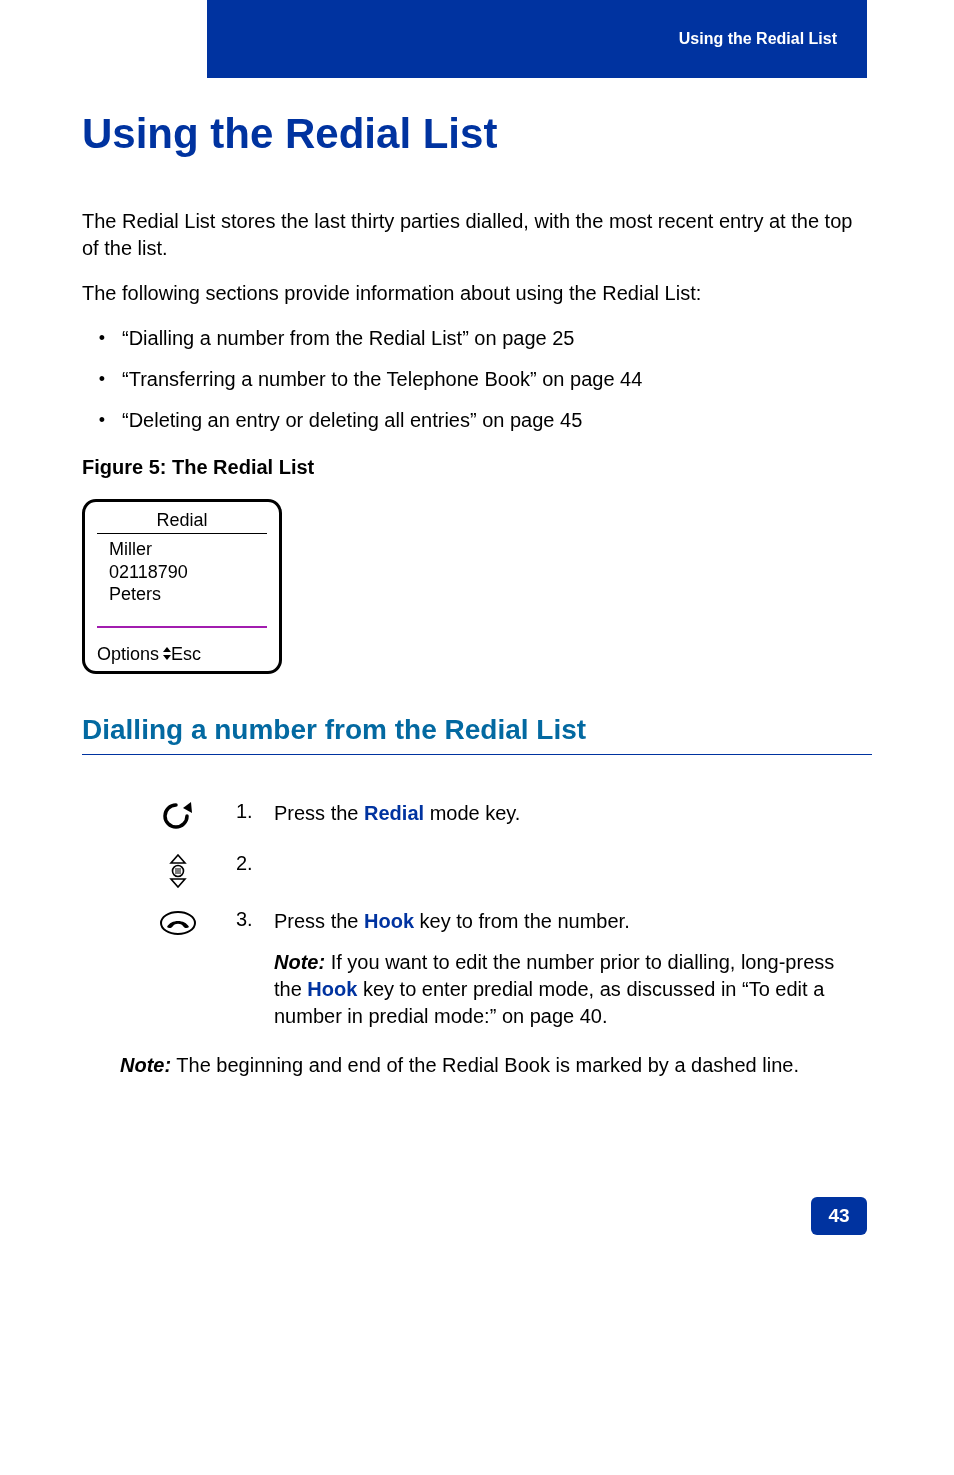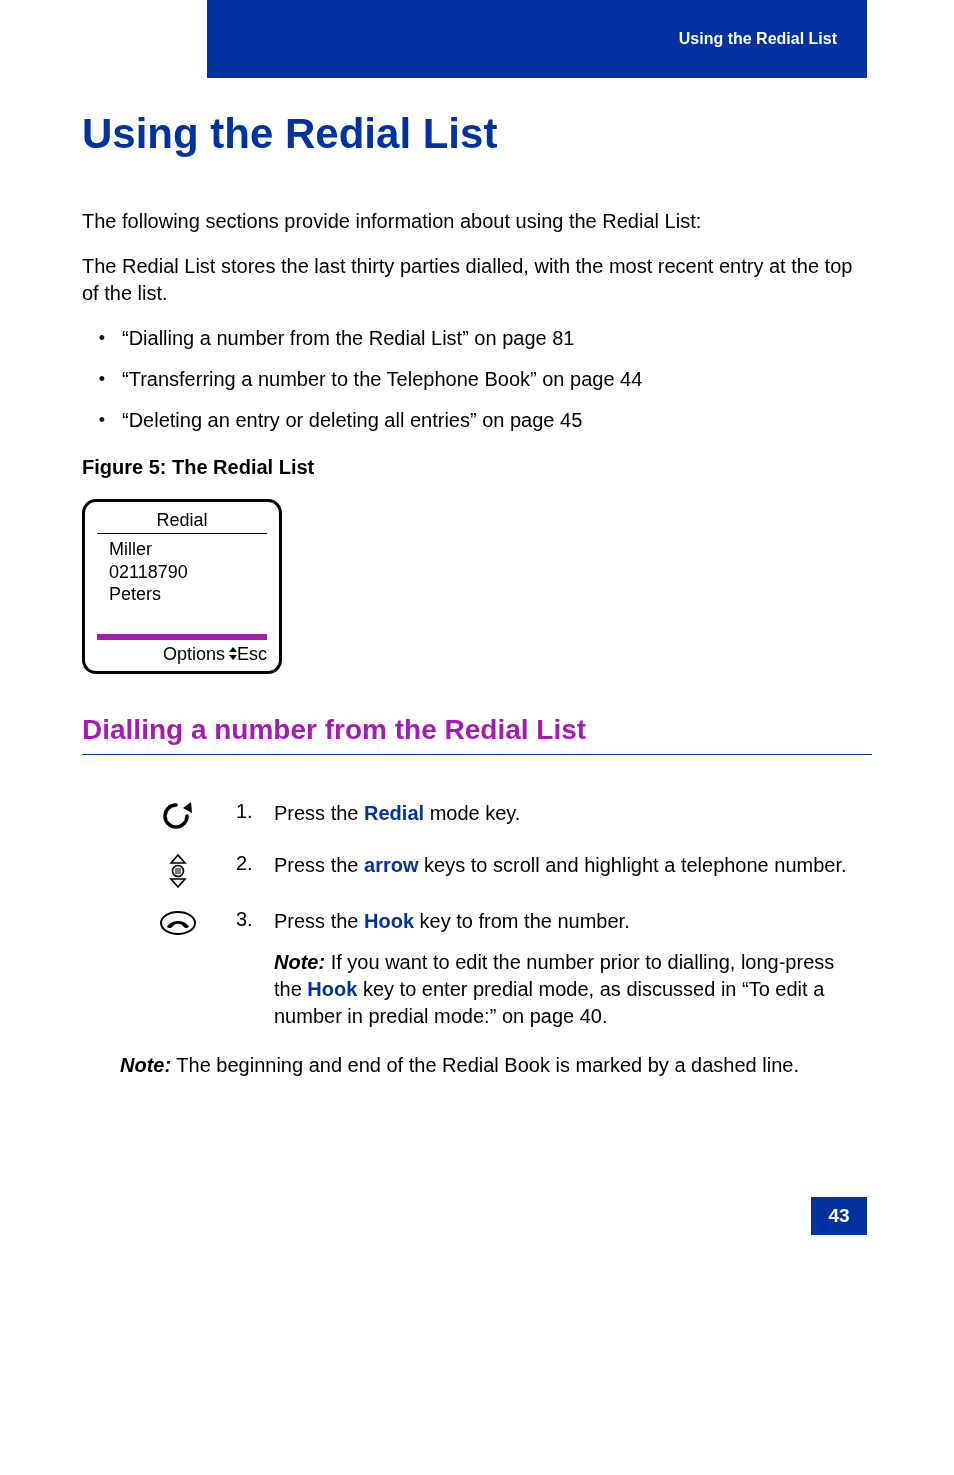--- a/index.html
+++ b/index.html
@@ -85,30 +85,30 @@
     border-bottom: 1px solid #000;
     padding-bottom: 2px;
     margin-bottom: 4px;
   }
   .ps-body {
     flex: 1;
     margin-left: 12px;
   }
   .ps-line { line-height: 1.25; }
   .ps-footer-row {
-    border-top: 6px solid #a21caf;
-    display: flex;
-    justify-content: flex-end;
-    padding-top: 4px;
+    border-top: 2px solid #a21caf;
+    display: flex;
+    justify-content: flex-start;
+    padding-top: 16px;
   }
   .ps-opt-wrap { display: inline-flex; align-items: center; gap: 4px; }
   .updown-glyph { font-size: 13px; line-height: 1; }
   
   h2.section-title {
-    color: #a21caf;
+    color: #0369a1;
     font-size: 28px;
     font-weight: bold;
     border-bottom: 1.5px solid #0033a0;
     padding-bottom: 8px;
     margin-bottom: 45px;
   }
   
   .steps {
     margin-left: 38px;
     margin-right: 8px;
@@ -149,42 +149,43 @@
     right: 87px;
     width: 56px;
     height: 38px;
     background: #0033a0;
     color: #fff;
     font-size: 19px;
     font-weight: bold;
     display: flex;
     align-items: center;
     justify-content: center;
+    border-radius: 6px;
   }
 </style>
 </head>
 <body>
 
 <div class="page">
 
   <div class="top-blue-bar">
     <span class="breadcrumb-text">Using the Redial List</span>
   </div>
 
   <div class="content">
 
     <h1 class="chapter-title">Using the Redial List</h1>
 
+    <p class="body-text">The Redial List stores the last thirty parties dialled, with the most recent entry at the top of the list.</p>
     <p class="body-text">The following sections provide information about using the Redial List:</p>
-    <p class="body-text">The Redial List stores the last thirty parties dialled, with the most recent entry at the top of the list.</p>
 
     <div class="list">
       <div class="list-row">
         <span class="bullet">•</span>
-        <span class="list-item">“Dialling a number from the Redial List” on page 81</span>
+        <span class="list-item">“Dialling a number from the Redial List” on page 25</span>
       </div>
       <div class="list-row">
         <span class="bullet">•</span>
         <span class="list-item">“Transferring a number to the Telephone Book” on page 44</span>
       </div>
       <div class="list-row">
         <span class="bullet">•</span>
         <span class="list-item">“Deleting an entry or deleting all entries” on page 45</span>
       </div>
     </div>
@@ -232,23 +233,20 @@
       <div class="step-row">
         <div class="step-icon-col">
           <svg width="24" height="34" viewBox="0 0 24 34">
             <polygon points="12,1 19,9 5,9" fill="none" stroke="#000" stroke-width="1.6"></polygon>
             <circle cx="12" cy="17" r="5.5" fill="none" stroke="#000" stroke-width="1.6"></circle>
             <path d="M9 15 h6 M9 17 h6 M9 19 h6" stroke="#000" stroke-width="1.2"></path>
             <polygon points="5,25 19,25 12,33" fill="none" stroke="#000" stroke-width="1.6"></polygon>
           </svg>
         </div>
         <div class="step-num">2.</div>
-        <div class="step-text">
-          <span>Press the </span><span class="kw">arrow</span><span> keys to scroll and highlight a telephone number.</span>
-        </div>
       </div>
 
       <div class="step-row">
         <div class="step-icon-col">
           <svg width="38" height="26" viewBox="0 0 38 26">
             <ellipse cx="19" cy="13" rx="17" ry="11" fill="none" stroke="#000" stroke-width="2"></ellipse>
             <path d="M8 17 C12 9, 26 9, 30 17 C28 19, 25 18, 24 16 C22 13, 16 13, 14 16 C13 18, 10 19, 8 17 Z" fill="#000"></path>
           </svg>
         </div>
         <div class="step-num">3.</div>

